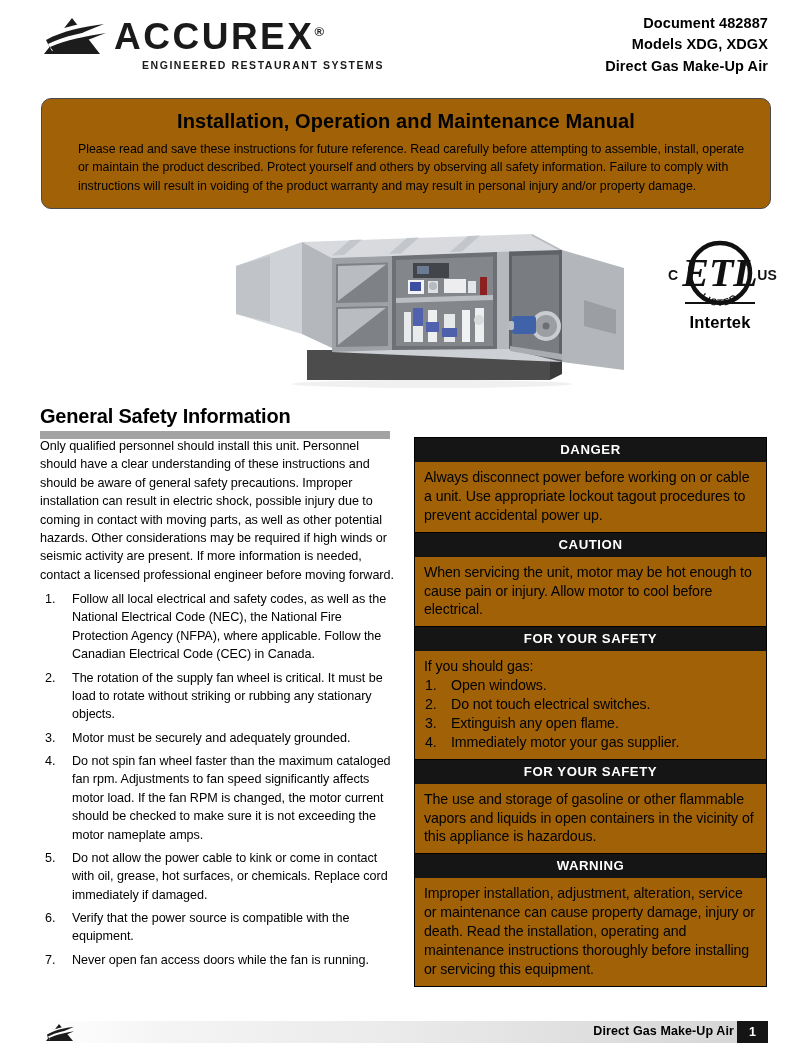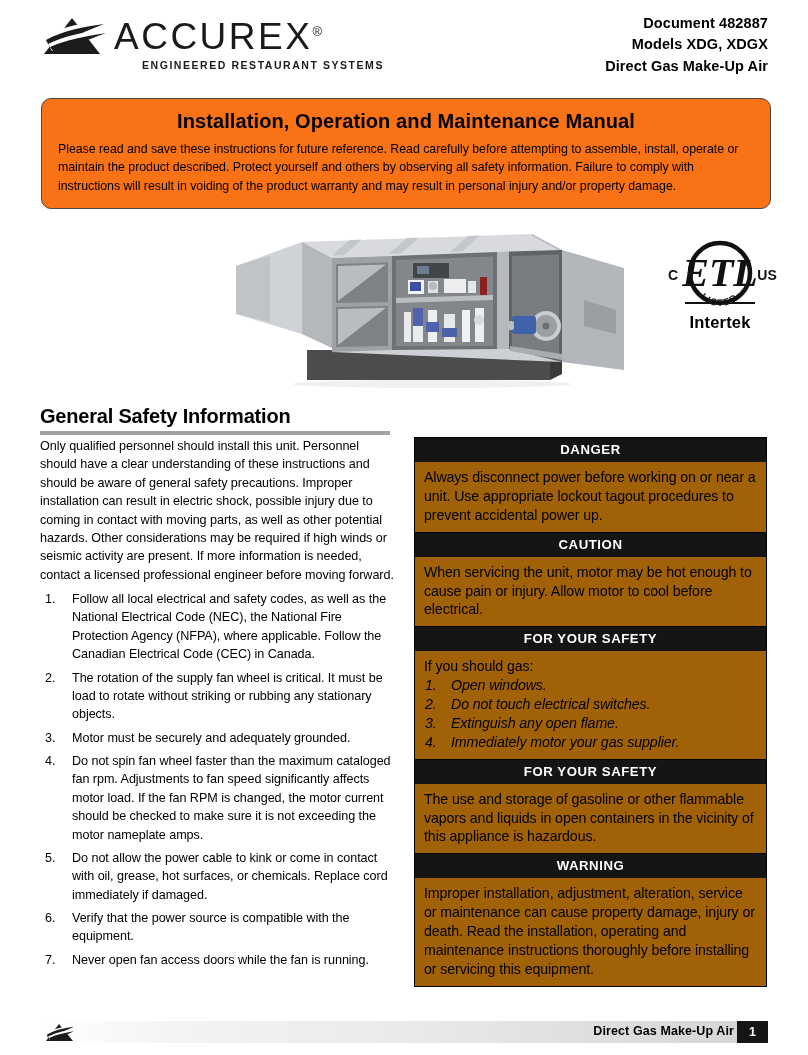--- a/index.html
+++ b/index.html
@@ -49,21 +49,21 @@
   .logo-mark {
     width: 66px;
     height: 40px;
     margin-right: 6px;
     flex: 0 0 auto;
   }
 
   .logo-wordmark {
     font-family: "Liberation Sans", sans-serif;
     font-size: 37px;
-    font-weight: 400;
+    font-weight: 700;
     letter-spacing: 2.5px;
     line-height: 1;
     color: #1a1a1a;
     position: relative;
   }
 
   .logo-reg {
     font-size: 13px;
     vertical-align: super;
     letter-spacing: 0;
@@ -88,39 +88,40 @@
     line-height: 1.47;
     letter-spacing: 0.1px;
   }
 
   
   .title-box {
     position: absolute;
     left: 41px;
     top: 98px;
     width: 730px;
-    background: #f97316;
+    background: #a16207;
     border: 1.6px solid #4a4a4a;
     border-radius: 10px;
     padding: 11px 16px 13px 16px;
   }
 
   .title-box h1 {
     text-align: center;
     font-size: 20px;
     font-weight: 700;
     letter-spacing: 0.1px;
     margin-bottom: 7px;
   }
 
   .title-box p {
     font-size: 12.4px;
     line-height: 1.48;
     text-align: left;
     letter-spacing: -0.05px;
+    margin-left: 20px;
   }
 
   
   .product-area {
     position: absolute;
     left: 0;
     top: 222px;
     width: 808px;
     height: 170px;
   }
@@ -154,21 +155,21 @@
   
   .section-heading {
     position: absolute;
     left: 40px;
     top: 405px;
     width: 350px;
     font-size: 20px;
     font-weight: 700;
     letter-spacing: -0.2px;
     padding-bottom: 3px;
-    border-bottom: 4px solid #a3a3a3;
+    border-bottom: 8px solid #a3a3a3;
   }
 
   
   .left-col {
     position: absolute;
     left: 40px;
     top: 437px;
     width: 355px;
     font-size: 12.6px;
     line-height: 1.46;
@@ -229,21 +230,20 @@
   .alert-body {
     padding: 6px 9px 7px 9px;
     font-size: 14.2px;
     line-height: 1.33;
     letter-spacing: -0.1px;
   }
 
   ol.alert-list {
     list-style: none;
     counter-reset: alertitem;
-    font-style: italic;
   }
 
   ol.alert-list > li {
     position: relative;
     padding-left: 27px;
     counter-increment: alertitem;
   }
 
   ol.alert-list > li::before {
     content: counter(alertitem) ".";
@@ -436,21 +436,21 @@
       <li>Do not allow the power cable to kink or come in contact with oil, grease, hot surfaces, or chemicals. Replace cord immediately if damaged.</li>
       <li>Verify that the power source is compatible with the equipment.</li>
       <li>Never open fan access doors while the fan is running.</li>
     </ol>
   </div>
 
   <div class="right-col">
 
     <div class="alert">
       <div class="alert-head">DANGER</div>
-      <div class="alert-body">Always disconnect power before working on or near a unit. Use appropriate lockout tagout procedures to prevent accidental power up.</div>
+      <div class="alert-body">Always disconnect power before working on or cable a unit. Use appropriate lockout tagout procedures to prevent accidental power up.</div>
     </div>
 
     <div class="alert">
       <div class="alert-head">CAUTION</div>
       <div class="alert-body">When servicing the unit, motor may be hot enough to cause pain or injury. Allow motor to cool before electrical.</div>
     </div>
 
     <div class="alert">
       <div class="alert-head">FOR YOUR SAFETY</div>
       <div class="alert-body">

